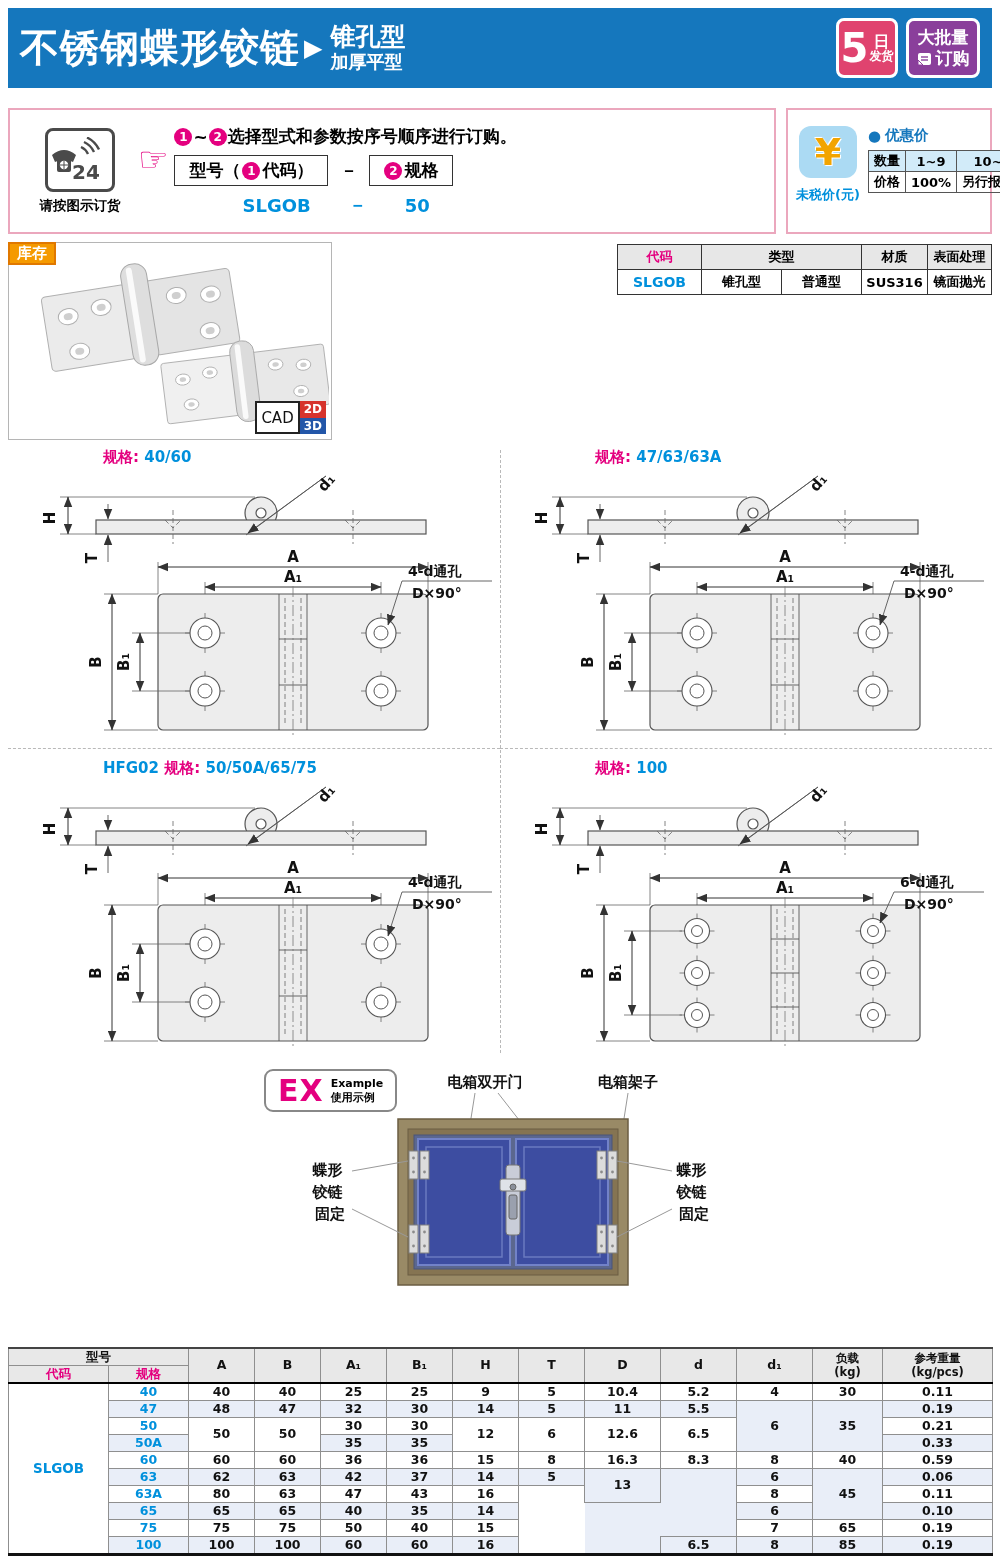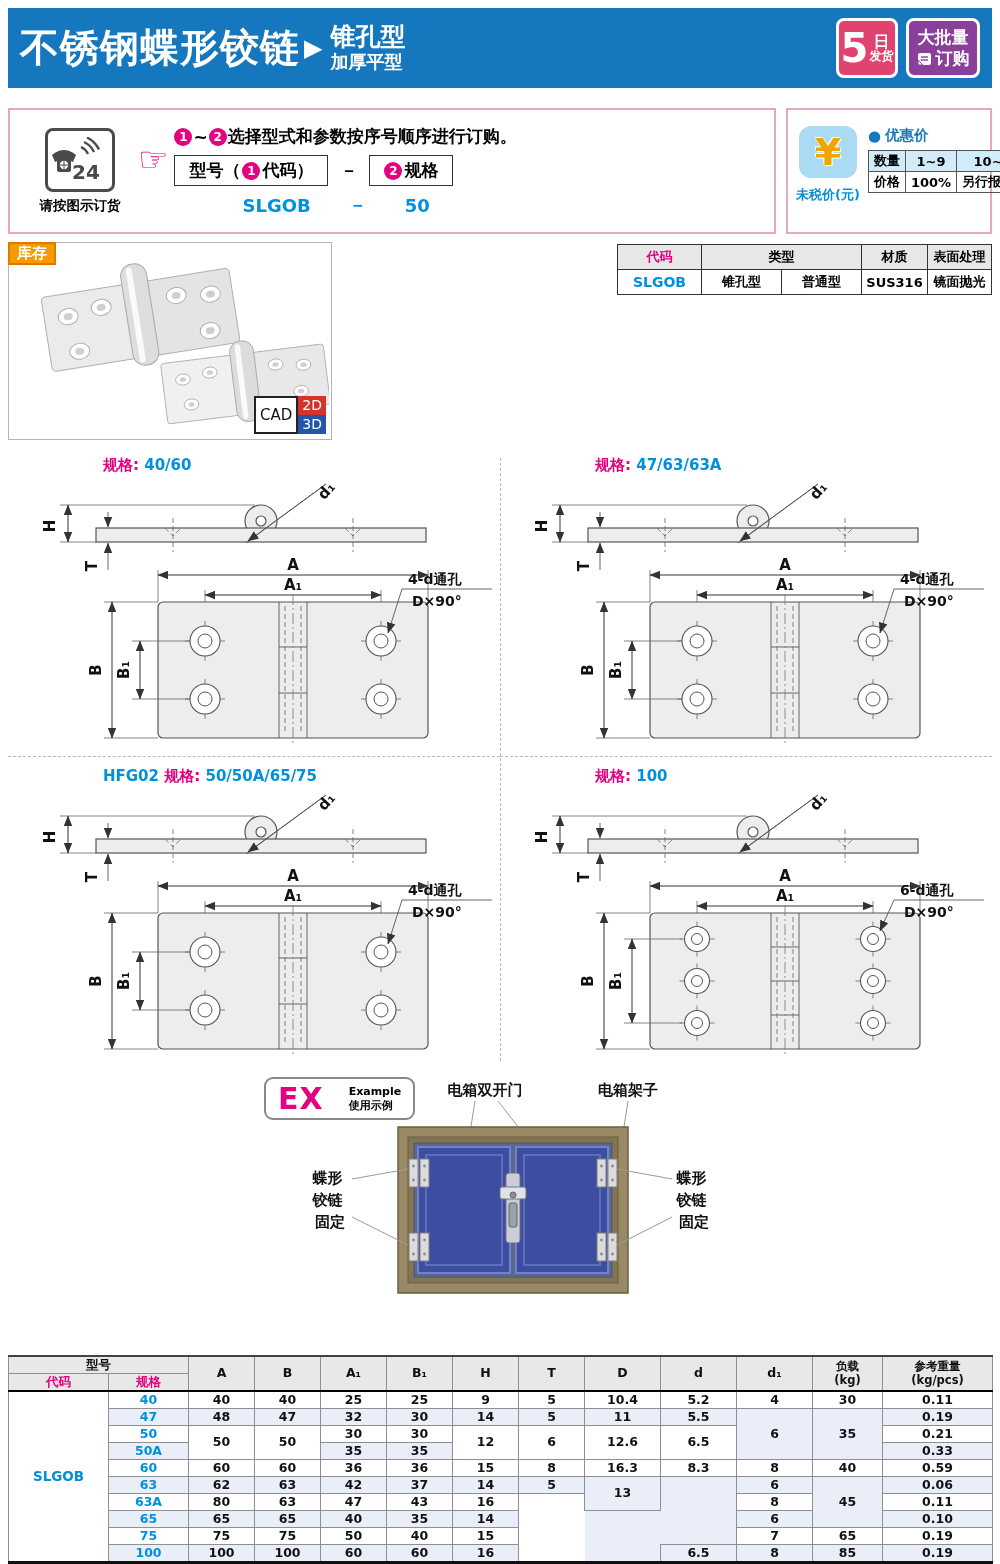--- a/index.html
+++ b/index.html
@@ -47,50 +47,50 @@
   .ptab td{border:1px solid #555;padding:1px 5px;text-align:center;white-space:nowrap}
   .ptab tr:first-child td{background:#d2ebf9}
 
   
   .mainrow{position:relative;margin-top:8px;height:200px}
   .photo{position:absolute;left:0;top:0;width:322px;height:196px;border:1px solid #b5b5b5;background:#fff}
   .stock{position:absolute;left:-1px;top:-1px;background:var(--stock_orange);border:2px solid #e07800;color:#fff;font-weight:bold;font-size:15px;padding:0 7px;z-index:2}
   .cadb{position:absolute;right:5px;bottom:5px;display:flex;align-items:stretch}
   .cadtxt{border:2px solid #222;background:#fff;color:#111;font-weight:normal;font-size:15px;display:flex;align-items:center;padding:0 4px}
   .dcol{display:flex;flex-direction:column}
-  .d2,.d3{color:#fff;font-size:14px;font-weight:normal;padding:1px 4px;line-height:1.2}
+  .d2,.d3{color:#fff;font-size:12px;font-weight:bold;padding:1px 4px;line-height:1.2}
   .d2{background:#d6332c}.d3{background:#2356a8}
   table.sumtbl{position:absolute;right:0;top:2px;border-collapse:collapse;table-layout:fixed}
   .sumtbl th,.sumtbl td{border:1px solid #333;text-align:center;font-size:13px;padding:3px 2px;font-weight:bold;white-space:nowrap}
   .sumtbl th{background:#e7e7e7}
   .sumtbl th.codeh{color:var(--accent_magenta)}
   .sumtbl td.code{color:var(--link_blue);font-size:14px}
 
   
-  .drawings{position:relative;margin-top:12px}
+  .drawings{position:relative;margin-top:4px}
   .dgrid{display:grid;grid-template-columns:1fr 1fr}
   .quad{padding:2px 0 6px 0}
   .quad.r2{border-top:1px dashed #b9b9b9;padding-top:10px}
   .vline{position:absolute;left:50%;top:4px;bottom:6px;border-left:1px dashed #b9b9b9}
   .draw-title{margin-left:95px;font-size:15px;font-weight:bold;height:22px;white-space:nowrap}
   .mag{color:var(--accent_magenta)} .blue{color:var(--link_blue)}
   .dim{stroke:#333;stroke-width:1;fill:none}
   .ext{stroke:#666;stroke-width:0.8;fill:none}
   .thin{stroke:#555;stroke-width:0.9;fill:none}
   .edge{fill:#ededed;stroke:#555;stroke-width:1.2}
   .dash{stroke:#666;stroke-width:0.8;fill:none;stroke-dasharray:5 3}
   .cline{stroke:#777;stroke-width:0.8;fill:none;stroke-dasharray:11 3 2 3}
   .holeo{fill:#fff;stroke:#555;stroke-width:1.1}
   .holei{fill:#fff;stroke:#555;stroke-width:1}
   .dimtxt{font:600 15px "DejaVu Sans",sans-serif;fill:#111}
   .notetxt{font:600 14px "DejaVu Sans",sans-serif;fill:#111}
 
   
   .exsec{position:relative;margin-top:8px;height:250px}
-  .exbadge{position:absolute;left:256px;top:2px;border:2px solid #888;border-radius:9px;display:flex;align-items:center;padding:2px 12px;gap:25px;background:#fff}
+  .exbadge{position:absolute;left:256px;top:2px;border:2px solid #888;border-radius:9px;display:flex;align-items:center;padding:2px 12px;gap:7px;background:#fff}
   .exbadge .ex{color:var(--accent_magenta);font-size:30px;font-weight:bold;letter-spacing:1px}
   .exbadge .exs{display:flex;flex-direction:column;font-size:11px;font-weight:bold;line-height:1.25}
   .cab{display:block;margin:0 auto}
   .cabtxt{font:600 15px "DejaVu Sans",sans-serif;fill:#111}
   .leader{stroke:#999;stroke-width:1;fill:none}
 
   
   table.spectbl{width:984px;margin:30px auto 0;border-collapse:collapse;table-layout:fixed;border-top:2px solid #444;border-bottom:3px solid #111}
   .spectbl th,.spectbl td{border:1px solid #8f8f8f;text-align:center;padding:0;height:16px;font-weight:bold;font-size:12.5px;color:#111;line-height:1.15}
   .spectbl thead th{background:#e8e8e8;white-space:pre-line}

